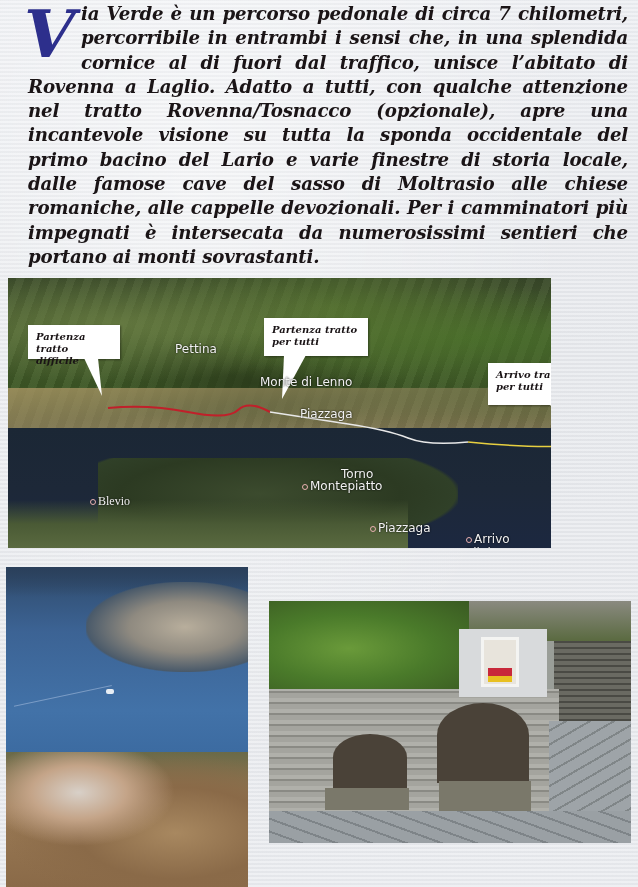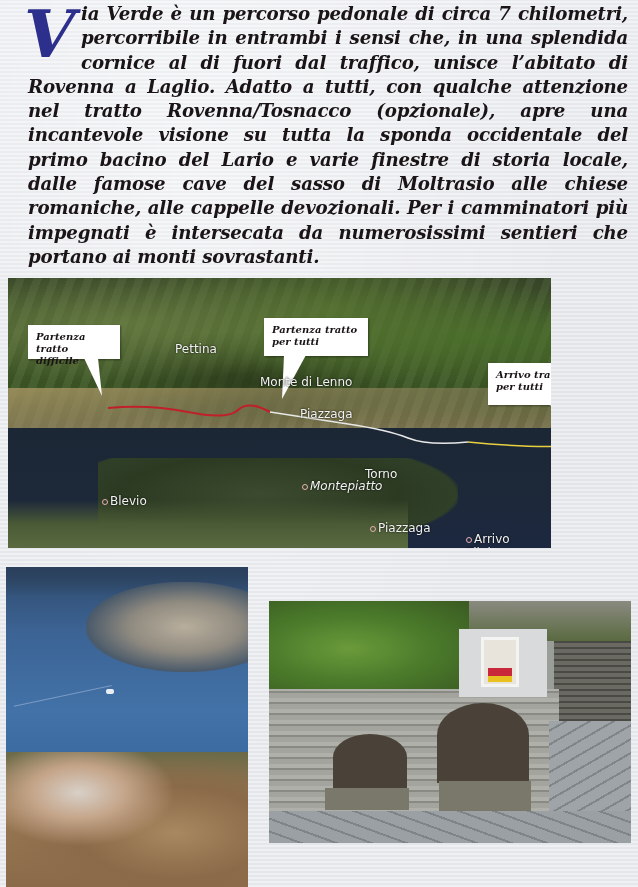--- a/index.html
+++ b/index.html
@@ -187,23 +187,23 @@
     <div>per tutti</div>
   </div>
   <svg style="position:absolute; left:540px; top:126px;" width="60" height="36">
     <polygon points="0,0 22,0 58,34" fill="#fff"></polygon>
   </svg>
 
   <div class="map-label" style="left:139px; top:64px;">Pettina</div>
   <div class="map-label" style="left:224px; top:97px;">Monte di Lenno</div>
   <div class="map-label" style="left:264px; top:129px;">Piazzaga</div>
   <div class="map-label" style="left:572px; top:174px;margin-left:15px;">Laglio</div>
-  <div class="map-label" style="left:305px; top:189px;margin-left:24px;">Torno</div>
-  <div class="map-label" style="left:266px; top:201px;font-style:italic;"><span class="dot"></span><span>Montepiatto</span></div>
-  <div class="map-label" style="left:66px; top:216px;"><span class="dot"></span><span>Blevio</span></div>
+  <div class="map-label" style="left:305px; top:189px;">Torno</div>
+  <div class="map-label" style="left:266px; top:201px;"><span class="dot"></span><span>Montepiatto</span></div>
+  <div class="map-label" style="left:54px; top:216px;font-family:Liberation Serif, serif;"><span class="dot"></span><span>Blevio</span></div>
   <div class="map-label" style="left:334px; top:243px;"><span class="dot"></span><span>Piazzaga</span></div>
   <div class="map-label" style="left:430px; top:254px;"><span class="dot"></span><span>Arrivo Pliniana</span></div>
 </div>
 
 <div class="photo-lake">
   <div class="hill"></div>
   <div class="town"></div>
   <div class="wake"></div>
   <div class="boat"></div>
   <div class="villa"></div>

